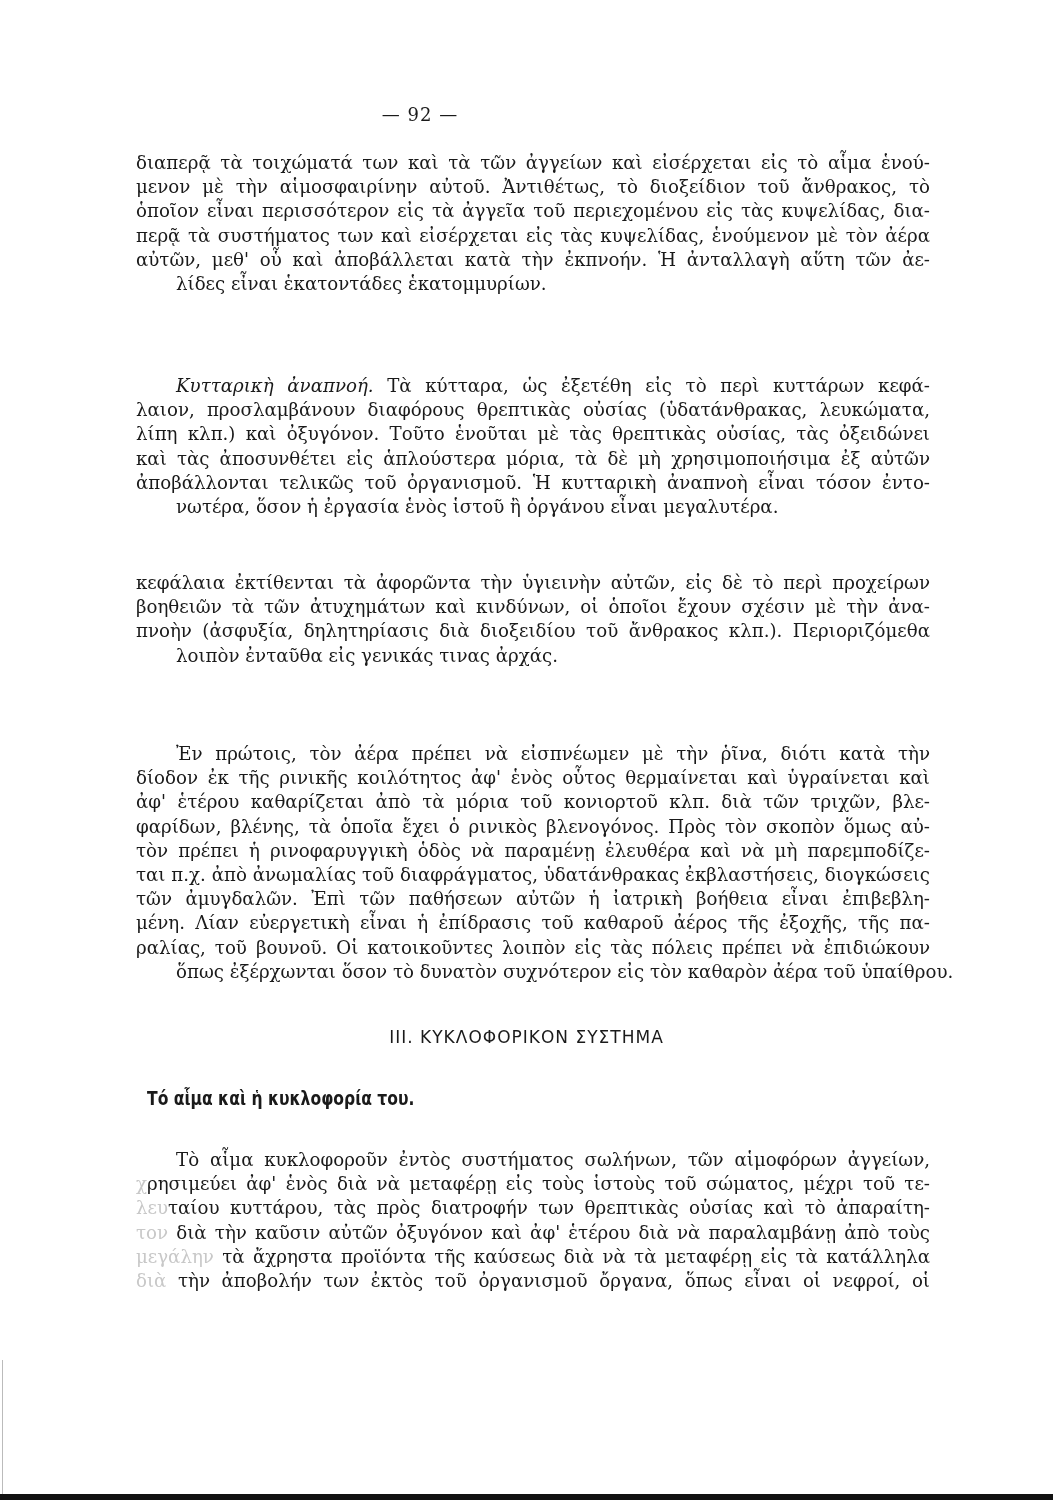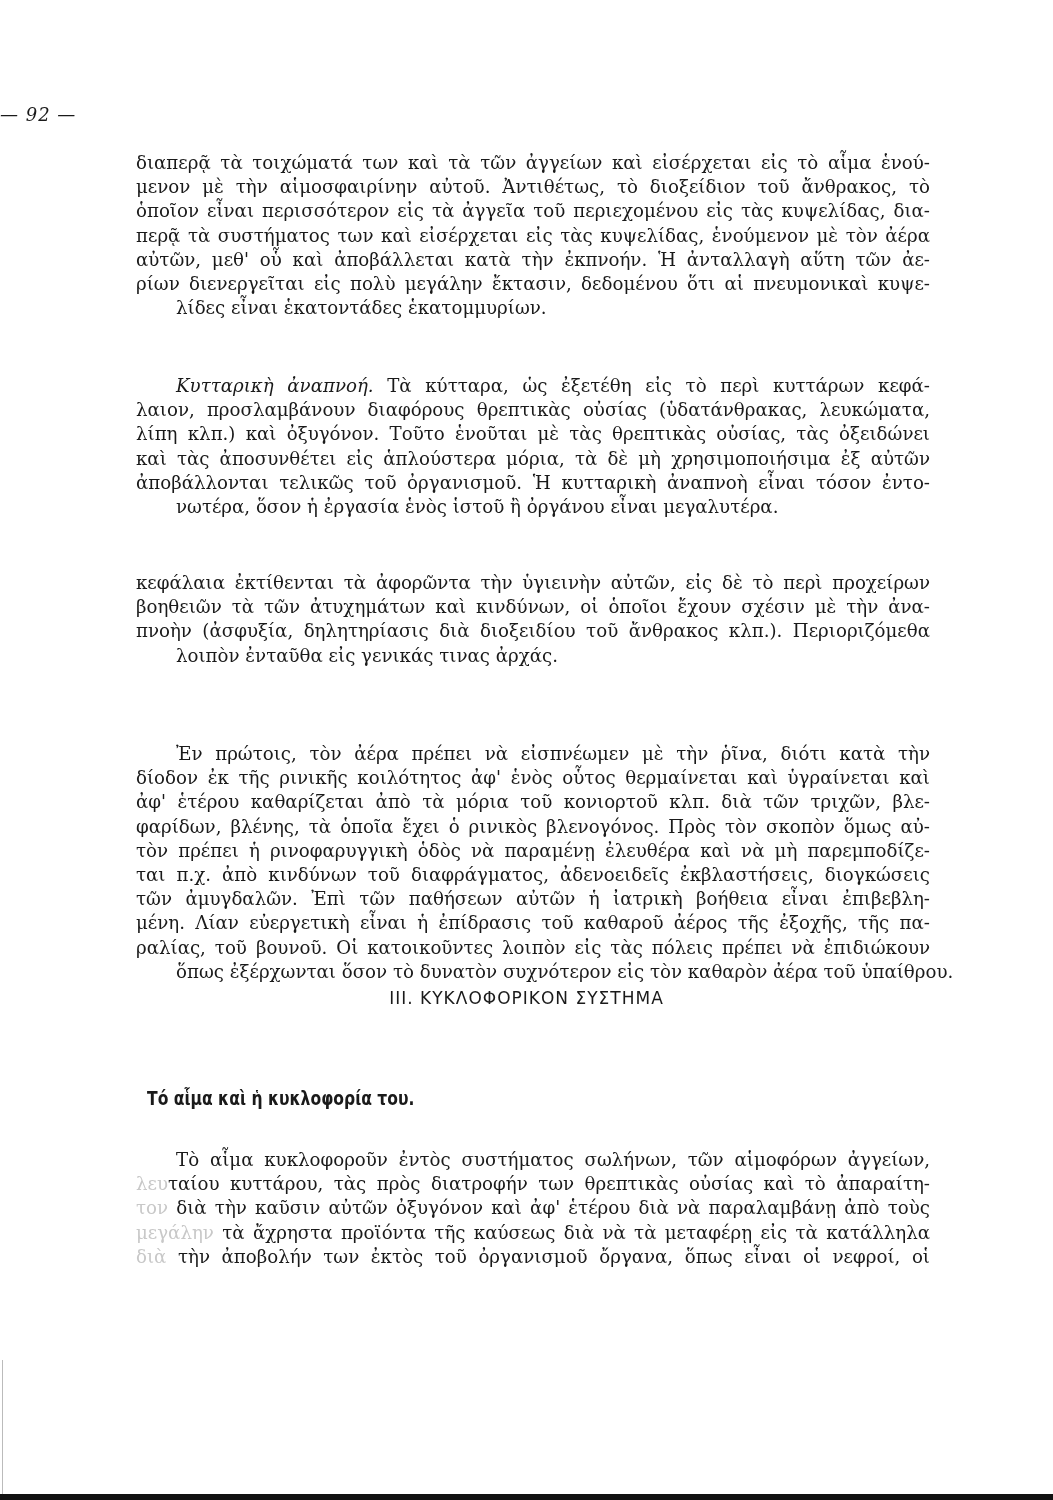--- a/index.html
+++ b/index.html
@@ -7,33 +7,33 @@
     width: 1053px; height: 1500px; background: #ffffff; position: relative; overflow: hidden;
     font-family: "DejaVu Serif", "Liberation Serif", serif; color: #1a1a1a;
   }
   .page-edge-left {
     position: absolute; left: 2px; top: 1360px; width: 1px; height: 135px; background: #bbb;
   }
   .page-bottom-band {
     position: absolute; left: 0; bottom: 0; width: 1053px; height: 6px; background: #111;
   }
   .page-number {
-    position: absolute; top: 104px; left: 0; width: 840px; 
-    font-size: 18px; letter-spacing: 1px; font-style: italic;
+    position: absolute; top: 104px; left: 0; width: 840px; text-align: center;
+    font-size: 18px; letter-spacing: 1px;
   }
   .block {
     position: absolute; left: 136px; width: 794px;
     font-size: 18.2px; line-height: 24.2px; text-align: justify;
   }
   .line { display: block; white-space: nowrap; text-align: justify; text-align-last: justify; height: 24.2px; }
   .line.last { text-align-last: left; margin-left: 40px; }
   .indent { padding-left: 40px; }
   .runin { font-weight: normal; font-style: italic; }
   .section-heading {
-    position: absolute; top: 988px; left: 0; width: 1053px; text-align: center;
+    position: absolute; top: 1027px; left: 0; width: 1053px; text-align: center;
     font-family: "DejaVu Sans", "Liberation Sans", sans-serif; font-size: 17px; letter-spacing: 1px;
   }
   .subheading {
     position: absolute; top: 1087px; left: 147px;
     font-family: "DejaVu Sans", "Liberation Sans", sans-serif; font-weight: bold; font-size: 19px;
     transform: scaleX(0.82); transform-origin: left;
   }
   .faded { color: #c8c8c8; }
 </style>
 </head>
@@ -43,21 +43,20 @@
 <div class="page-bottom-band"></div>
 
 <div class="page-number">— 92 —</div>
 
 <div class="block" style="top:151px">
   <span class="line">διαπερᾷ τὰ τοιχώματά των καὶ τὰ τῶν ἀγγείων καὶ εἰσέρχεται εἰς τὸ αἷμα ἑνού-</span>
   <span class="line">μενον μὲ τὴν αἱμοσφαιρίνην αὐτοῦ. Ἀντιθέτως, τὸ διοξείδιον τοῦ ἄνθρακος, τὸ</span>
   <span class="line">ὁποῖον εἶναι περισσότερον εἰς τὰ ἀγγεῖα τοῦ περιεχομένου εἰς τὰς κυψελίδας, δια-</span>
   <span class="line">περᾷ τὰ συστήματος των καὶ εἰσέρχεται εἰς τὰς κυψελίδας, ἑνούμενον μὲ τὸν ἀέρα</span>
   <span class="line">αὐτῶν, μεθ' οὗ καὶ ἀποβάλλεται κατὰ τὴν ἐκπνοήν. Ἡ ἀνταλλαγὴ αὕτη τῶν ἀε-</span>
-  <span class="line">ρίων διενεργεῖται εἰς πολὺ μεγάλην ἔκτασιν, δεδομένου ὅτι αἱ πνευμονικαὶ κυψε-</span>
   <span class="line last">λίδες εἶναι ἑκατοντάδες ἑκατομμυρίων.</span>
 </div>
 
 <div class="block" style="top:374px">
   <span class="line indent"><span class="runin">Κυτταρικὴ ἀναπνοή.</span><span> Τὰ κύτταρα, ὡς ἐξετέθη εἰς τὸ περὶ κυττάρων κεφά-</span></span>
   <span class="line">λαιον, προσλαμβάνουν διαφόρους θρεπτικὰς οὐσίας (ὑδατάνθρακας, λευκώματα,</span>
   <span class="line">λίπη κλπ.) καὶ ὀξυγόνον. Τοῦτο ἑνοῦται μὲ τὰς θρεπτικὰς οὐσίας, τὰς ὀξειδώνει</span>
   <span class="line">καὶ τὰς ἀποσυνθέτει εἰς ἁπλούστερα μόρια, τὰ δὲ μὴ χρησιμοποιήσιμα ἐξ αὐτῶν</span>
   <span class="line">ἀποβάλλονται τελικῶς τοῦ ὀργανισμοῦ. Ἡ κυτταρικὴ ἀναπνοὴ εἶναι τόσον ἐντο-</span>
   <span class="line last">νωτέρα, ὅσον ἡ ἐργασία ἑνὸς ἱστοῦ ἢ ὀργάνου εἶναι μεγαλυτέρα.</span>
@@ -69,29 +68,30 @@
   <span class="line">πνοὴν (ἀσφυξία, δηλητηρίασις διὰ διοξειδίου τοῦ ἄνθρακος κλπ.). Περιοριζόμεθα</span>
   <span class="line last">λοιπὸν ἐνταῦθα εἰς γενικάς τινας ἀρχάς.</span>
 </div>
 
 <div class="block" style="top:742px">
   <span class="line indent">Ἐν πρώτοις, τὸν ἀέρα πρέπει νὰ εἰσπνέωμεν μὲ τὴν ῥῖνα, διότι κατὰ τὴν</span>
   <span class="line">δίοδον ἐκ τῆς ρινικῆς κοιλότητος ἀφ' ἑνὸς οὗτος θερμαίνεται καὶ ὑγραίνεται καὶ</span>
   <span class="line">ἀφ' ἑτέρου καθαρίζεται ἀπὸ τὰ μόρια τοῦ κονιορτοῦ κλπ. διὰ τῶν τριχῶν, βλε-</span>
   <span class="line">φαρίδων, βλένης, τὰ ὁποῖα ἔχει ὁ ρινικὸς βλενογόνος. Πρὸς τὸν σκοπὸν ὅμως αὐ-</span>
   <span class="line">τὸν πρέπει ἡ ρινοφαρυγγικὴ ὁδὸς νὰ παραμένῃ ἐλευθέρα καὶ νὰ μὴ παρεμποδίζε-</span>
-  <span class="line">ται π.χ. ἀπὸ κινδύνων τοῦ διαφράγματος, ἀδενοειδεῖς ἐκβλαστήσεις, διογκώσεις</span>
+  <span class="line">ται π.χ. ἀπὸ ἀνωμαλίας τοῦ διαφράγματος, ὑδατάνθρακας ἐκβλαστήσεις, διογκώσεις</span>
   <span class="line">τῶν ἀμυγδαλῶν. Ἐπὶ τῶν παθήσεων αὐτῶν ἡ ἰατρικὴ βοήθεια εἶναι ἐπιβεβλη-</span>
   <span class="line">μένη. Λίαν εὐεργετικὴ εἶναι ἡ ἐπίδρασις τοῦ καθαροῦ ἀέρος τῆς ἐξοχῆς, τῆς πα-</span>
   <span class="line">ραλίας, τοῦ βουνοῦ. Οἱ κατοικοῦντες λοιπὸν εἰς τὰς πόλεις πρέπει νὰ ἐπιδιώκουν</span>
   <span class="line last">ὅπως ἐξέρχωνται ὅσον τὸ δυνατὸν συχνότερον εἰς τὸν καθαρὸν ἀέρα τοῦ ὑπαίθρου.</span>
 </div>
 
 <div class="section-heading">III. ΚΥΚΛΟΦΟΡΙΚΟΝ ΣΥΣΤΗΜΑ</div>
 <div class="subheading">Τό αἷμα καὶ ἡ κυκλοφορία του.</div>
 
 <div class="block" style="top:1148px">
   <span class="line indent"><span class="faded"></span><span>Τὸ αἷμα κυκλοφοροῦν ἐντὸς συστήματος σωλήνων, τῶν αἱμοφόρων ἀγγείων,</span></span>
+  <span class="line"><span class="faded">χ</span><span>ρησιμεύει ἀφ' ἑνὸς διὰ νὰ μεταφέρῃ εἰς τοὺς ἱστοὺς τοῦ σώματος, μέχρι τοῦ τε-</span></span>
   <span class="line"><span class="faded">λευ</span><span>ταίου κυττάρου, τὰς πρὸς διατροφήν των θρεπτικὰς οὐσίας καὶ τὸ ἀπαραίτη-</span></span>
   <span class="line"><span class="faded">τον</span><span> διὰ τὴν καῦσιν αὐτῶν ὀξυγόνον καὶ ἀφ' ἑτέρου διὰ νὰ παραλαμβάνῃ ἀπὸ τοὺς</span></span>
   <span class="line"><span class="faded">μεγάλην</span><span> τὰ ἄχρηστα προϊόντα τῆς καύσεως διὰ νὰ τὰ μεταφέρῃ εἰς τὰ κατάλληλα</span></span>
   <span class="line"><span class="faded">διὰ</span><span> τὴν ἀποβολήν των ἐκτὸς τοῦ ὀργανισμοῦ ὄργανα, ὅπως εἶναι οἱ νεφροί, οἱ</span></span>
 </div>
 
 </body></html>

